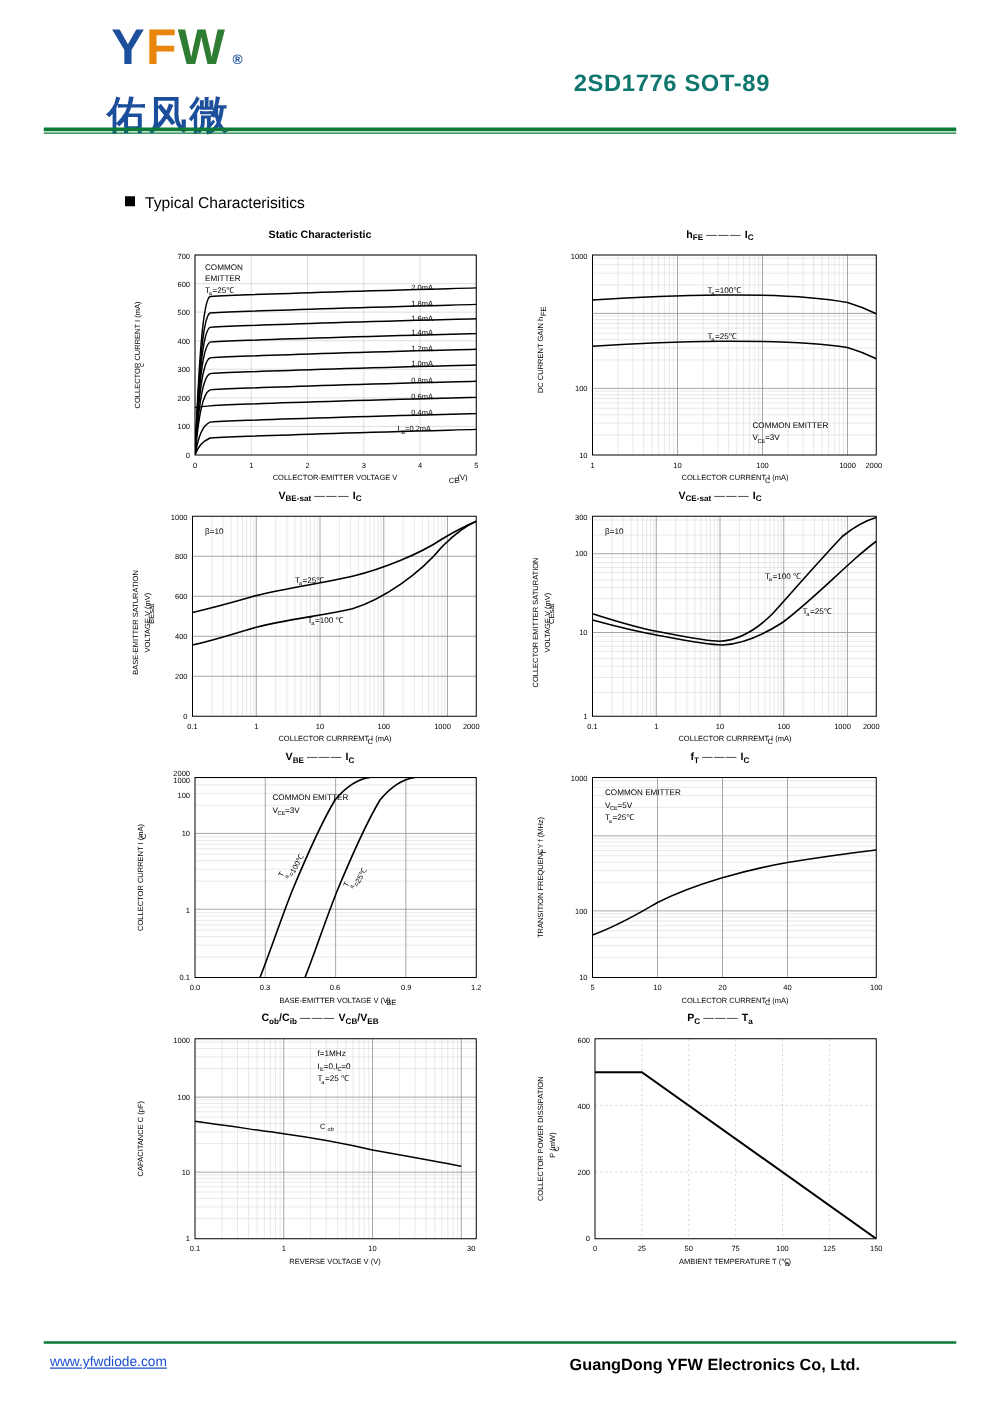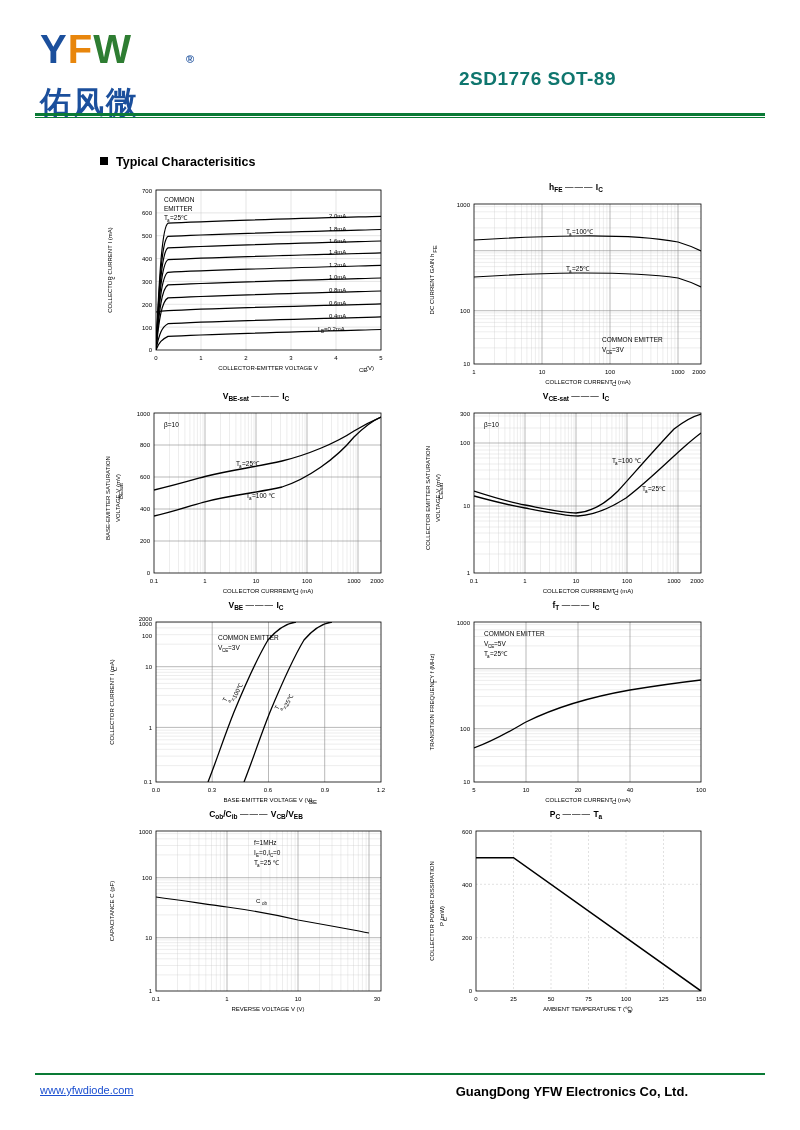--- a/index.html
+++ b/index.html
@@ -2,37 +2,37 @@
 <html><head>
 <meta charset="utf-8">
 <style>
   html,body{margin:0;padding:0;}
   body{
     width:800px;height:1130px;background:#ffffff;
     font-family:"Liberation Sans", sans-serif;
     color:#000;position:relative;overflow:hidden;
   }
   
-  .header{position:absolute;left:0;top:16px;width:656px;height:100px;}
+  .header{position:absolute;left:0;top:5px;width:656px;height:100px;text-align:center;}
   .logo{position:absolute;left:40px;top:12px;width:190px;height:78px;}
   .logo-row1{font-family:"Liberation Sans",sans-serif;font-weight:bold;font-size:40px;letter-spacing:1px;line-height:42px;}
   .logo-y{color:#1b4f9c;}
   .logo-f{color:#e8860c;}
   .logo-w{color:#2e7d32;}
   .logo-reg{position:absolute;left:146px;top:10px;font-size:11px;color:#1b4f9c;}
   .logo-row2{font-size:31px;font-weight:bold;color:#1b4f9c;letter-spacing:2px;line-height:34px;margin-top:16px;}
   .part-title{
     position:absolute;right:40px;top:52px;
     font-size:19px;font-weight:bold;color:#0f766e;letter-spacing:.5px;
   }
   .header-rule{position:absolute;left:35px;top:97px;width:730px;height:3px;background:#0a7a35;}
   .header-rule2{position:absolute;left:35px;top:101px;width:730px;height:1px;background:#0a7a35;}
 
   
-  .sec-title{position:absolute;left:100px;top:155px;font-size:12.5px;color:#000;font-weight:bold;}
+  .sec-title{position:absolute;left:100px;top:155px;font-size:12.5px;color:#000;}
   .sec-title .bullet{display:inline-block;width:8px;height:8px;background:#000;margin-right:8px;vertical-align:1px;}
 
   
   .charts{position:absolute;left:96px;top:180px;width:640px;}
   .chart-row{display:flex;width:640px;}
   .chart-cell{width:320px;position:relative;}
   .chart-title{
     text-align:center;font-size:8.5px;font-weight:bold;height:14px;line-height:14px;
     position:relative;
   }
@@ -70,20 +70,21 @@
 
 <div class="sec-title">
   <span class="bullet"></span><span>Typical  Characterisitics</span>
 </div>
 
 <div class="charts">
 
   <div class="chart-row">
 
     <div class="chart-cell">
+      <div class="chart-title">Static Characteristic</div>
       <div class="plot-wrap">
         <svg width="320" height="195" viewBox="0 0 320 195">
           <defs>
             <clipPath id="clip1">
                 <rect x="60" y="10" width="225" height="160"></rect>
               </clipPath>
           </defs>
 
           <g stroke="#bdbdbd" stroke-width="0.4">
             <line x1="60" y1="10" x2="60" y2="170"></line>

